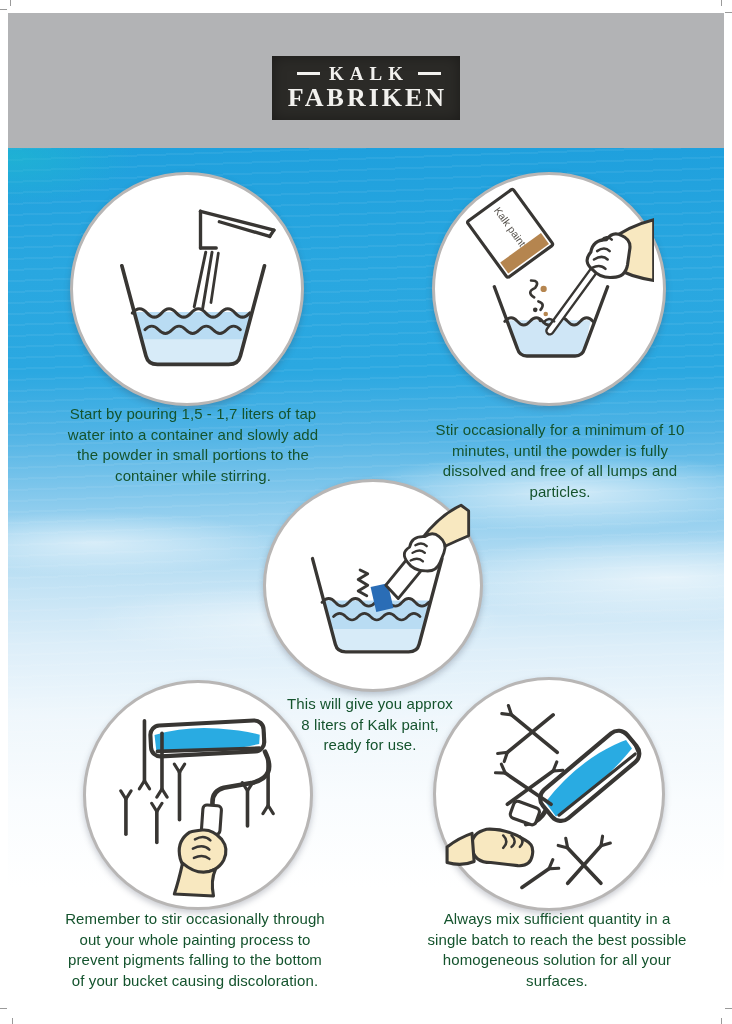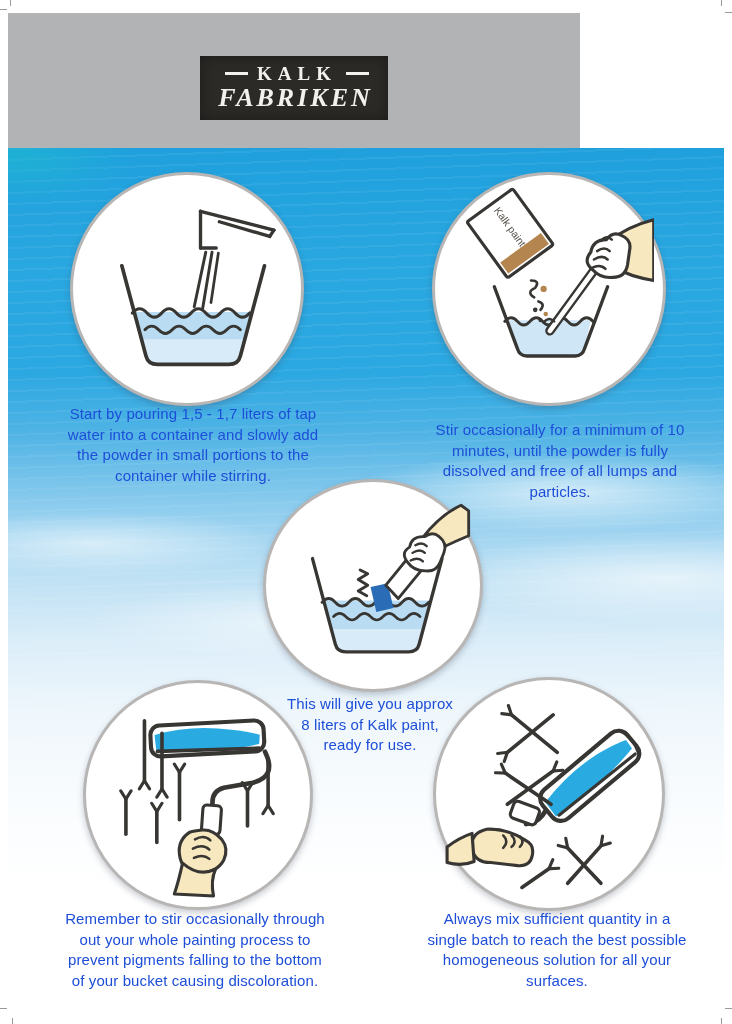--- a/index.html
+++ b/index.html
@@ -6,30 +6,30 @@
   .page{position:relative;width:732px;height:1024px;margin:0 auto;background:#ffffff;
         font-family:"Liberation Sans",sans-serif;overflow:hidden;}
   
   .crop{position:absolute;background:#9a9a9a;}
   .crop.h{width:7px;height:1px;} .crop.v{width:1px;height:6px;}
   #cm-tl-h{left:0;top:9px;} #cm-tl-v{left:10px;top:0;}
   #cm-tr-h{right:0;top:12px;} #cm-tr-v{right:10px;top:0;}
   #cm-bl-h{left:0;bottom:15px;} #cm-bl-v{left:12px;bottom:0;}
   #cm-br-h{right:0;bottom:15px;} #cm-br-v{right:10px;bottom:0;}
 
-  .header-band{position:absolute;left:8px;top:13px;width:572px;height:135px;background:#b2b3b5;}
+  .header-band{position:absolute;left:8px;top:13px;width:716px;height:135px;background:#b2b3b5;}
   .logo-box{position:absolute;left:50%;top:43px;transform:translateX(-50%);
       width:188px;height:64px;background:#2b2a27;color:#f2f1ee;
       display:flex;flex-direction:column;align-items:center;justify-content:center;gap:1px;
       box-shadow:inset 0 0 14px rgba(0,0,0,0.35);}
   .logo-row1{display:flex;align-items:center;gap:9px;font-family:"Liberation Serif",serif;
       font-size:19px;font-weight:600;letter-spacing:6px;padding-left:6px;line-height:1;}
   .logo-dash{width:23px;height:3px;background:#f2f1ee;}
   .logo-row2{font-family:"Liberation Serif",serif;font-size:26px;font-weight:600;
-      letter-spacing:3px;padding-left:3px;line-height:1.05;font-style:italic;}
+      letter-spacing:3px;padding-left:3px;line-height:1.05;}
 
   .artwork{position:absolute;left:8px;top:148px;width:716px;height:860px;
     background:
       radial-gradient(ellipse 170px 70px at 1% 1%, rgba(30,190,205,0.55), rgba(30,190,205,0) 70%),
       radial-gradient(ellipse 300px 55px at 78% 40%, rgba(255,255,255,0.65), rgba(255,255,255,0) 72%),
       radial-gradient(ellipse 260px 45px at 12% 46%, rgba(255,255,255,0.55), rgba(255,255,255,0) 72%),
       radial-gradient(ellipse 320px 60px at 92% 50%, rgba(255,255,255,0.6), rgba(255,255,255,0) 75%),
       radial-gradient(ellipse 280px 50px at 40% 55%, rgba(255,255,255,0.5), rgba(255,255,255,0) 75%),
       repeating-linear-gradient(178deg, rgba(255,255,255,0.06) 0px, rgba(255,255,255,0.06) 2px, rgba(0,0,0,0) 2px, rgba(0,0,0,0) 11px),
       linear-gradient(180deg,#1fa0dd 0%,#29a7e0 14%,#2ba8e1 26%,#4fb3e5 33%,#8fcdee 42%,#bfe1f4 50%,#ddeef9 58%,#eff7fc 66%,#f9fcfe 76%,#ffffff 86%);}
@@ -37,21 +37,21 @@
   .circle{position:absolute;background:#fff;border:3px solid #b8b6b5;border-radius:50%;
       box-shadow:0 3px 6px rgba(60,70,90,0.28);
       display:flex;align-items:center;justify-content:center;}
   .circle svg{width:92%;height:92%;}
   #c1{left:70px;top:172px;width:228px;height:228px;}
   #c2{left:432px;top:172px;width:228px;height:228px;}
   #c3{left:263px;top:479px;width:214px;height:207px;}
   #c4{left:83px;top:680px;width:224px;height:224px;}
   #c5{left:433px;top:677px;width:226px;height:228px;}
 
-  .caption{position:absolute;text-align:center;white-space:pre-line;color:#1d4ed8;
+  .caption{position:absolute;text-align:center;white-space:pre-line;color:#14532d;
       font-size:15px;line-height:1.38;letter-spacing:0.1px;}
   #cap1{left:43px;top:404px;width:300px;}
   #cap2{left:410px;top:420px;width:300px;}
   #cap3{left:260px;top:694px;width:220px;}
   #cap4{left:45px;top:909px;width:300px;}
   #cap5{left:407px;top:909px;width:300px;}
 
   .sk{stroke:#383633;stroke-linecap:round;stroke-linejoin:round;fill:none;}
   .arrow{stroke:#383633;stroke-width:3.5;stroke-linecap:round;}
 </style>

